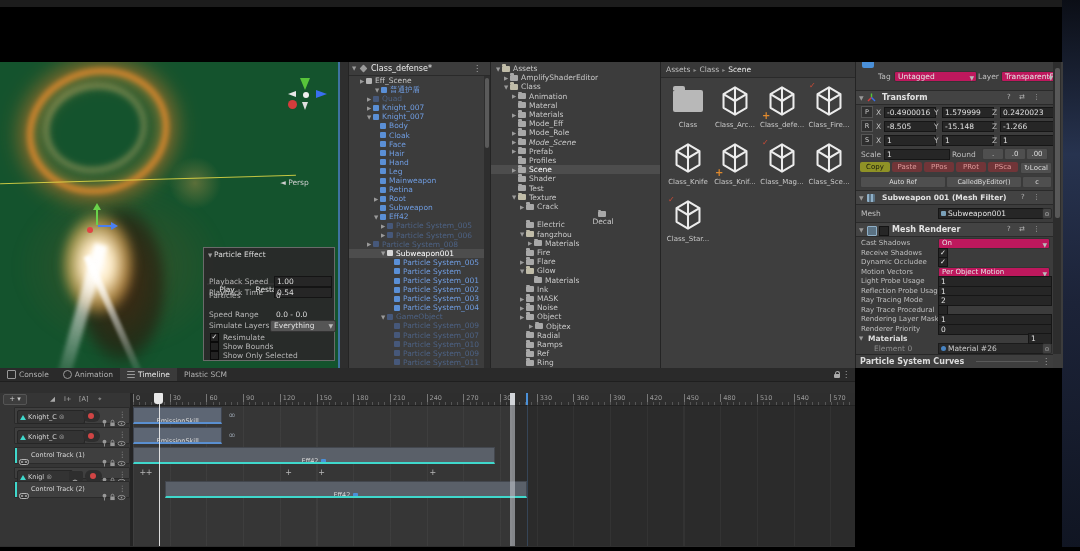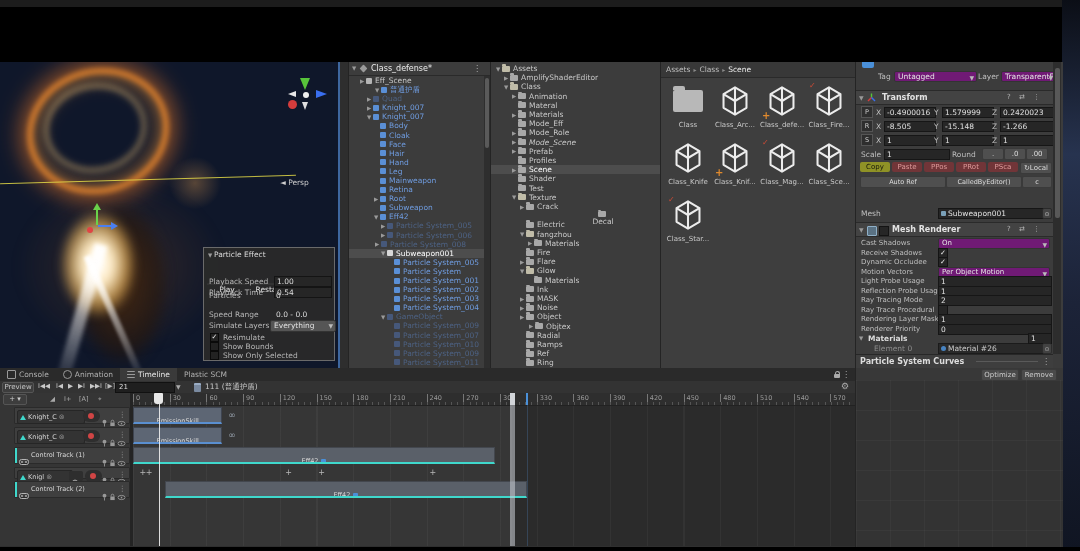--- a/index.html
+++ b/index.html
@@ -4,21 +4,21 @@
 <style>
   html,body{margin:0;padding:0;background:#000;}
   #app{position:relative;width:1080px;height:551px;background:#000;overflow:hidden;
        font-family:"DejaVu Sans",sans-serif;color:#ccc;-webkit-font-smoothing:antialiased;}
   .abs{position:absolute;}
   
   #top-strip{left:0;top:0;width:1080px;height:7px;background:#1c1c1c;}
   #desktop-edge{left:1062px;top:0;width:18px;height:551px;
      background:linear-gradient(180deg,#0b0e16 0%,#27334f 28%,#1c2档338 55%,#101522 100%);
      background:linear-gradient(180deg,#0b0e16 0%,#27334f 28%,#1c2338 55%,#101522 100%);}
-  #scene{left:0;top:62px;width:338px;height:306px;background:#0f172a;overflow:hidden;
+  #scene{left:0;top:62px;width:338px;height:306px;background:#14532d;overflow:hidden;
          border-right:2px solid rgba(74,124,189,.8);border-bottom:1px solid rgba(74,124,189,.6);}
   #divider1{left:340px;top:62px;width:8px;height:306px;background:#2e2e2e;}
   #hierarchy{left:348px;top:62px;width:142px;height:306px;background:#3c3c3c;border-left:1px solid #242424;overflow:hidden;}
   #project{left:490px;top:62px;width:170px;height:306px;background:#3c3c3c;border-left:1px solid #242424;overflow:hidden;}
   #assets{left:660px;top:62px;width:195px;height:306px;background:#3e3e3e;border-left:1px solid #242424;overflow:hidden;}
   #inspector{left:855px;top:62px;width:207px;height:306px;background:#3c3c3c;border-left:1px solid #242424;overflow:hidden;font-size:7.5px;}
   #inspector-lower{left:855px;top:368px;width:207px;height:179px;background:#383838;border-left:1px solid #242424;}
   #timeline{left:0;top:368px;width:855px;height:179px;background:#2f2f2f;overflow:hidden;}
   #bottom-strip{left:0;top:547px;width:1080px;height:4px;background:#000;}
   
@@ -78,21 +78,21 @@
   .gicon{position:relative;width:36px;height:36px;margin:0 auto;}
   .gfolder{position:absolute;left:3px;top:6px;width:30px;height:22px;background:#b8b8b8;border-radius:2px;}
   .gfolder:before{content:"";position:absolute;left:0;top:-4px;width:12px;height:4px;background:#b8b8b8;border-radius:2px 2px 0 0;}
   .glabel{font-size:7px;color:#c8c8c8;margin-top:1px;white-space:nowrap;}
   .badge{position:absolute;font-weight:bold;font-size:8px;line-height:8px;}
   .badge.check{left:-2px;top:-2px;color:#d04b35;}
   .badge.plus{left:-2px;bottom:0px;color:#e08a2d;font-size:10px;}
   
   .ilabel{position:absolute;color:#bfbfbf;}
   .ifield{position:absolute;background:#262626;border:1px solid #161616;color:#e0e0e0;line-height:9px;height:9px;padding:0 2px;white-space:nowrap;overflow:hidden;}
-  .idrop{position:absolute;background:#701a75;border:1px solid #333;border-radius:2px;color:#e4e4e4;line-height:9px;height:9px;padding:0 3px;white-space:nowrap;}
+  .idrop{position:absolute;background:#be185d;border:1px solid #333;border-radius:2px;color:#e4e4e4;line-height:9px;height:9px;padding:0 3px;white-space:nowrap;}
   .idrop i{position:absolute;right:2px;top:1px;font-style:normal;color:#bbb;font-size:6px;}
   .ihead{position:absolute;left:0;width:197px;height:13px;background:#434343;border-top:1px solid #2a2a2a;border-bottom:1px solid #2a2a2a;}
   .ihead .t{position:absolute;left:26px;top:2px;color:#e2e2e2;font-weight:bold;font-size:8px;}
   .ihead .fold{position:absolute;left:3px;top:3px;font-size:6px;color:#999;}
   .ihead .hicons{position:absolute;right:10px;top:2px;color:#b5b5b5;font-size:7px;letter-spacing:3px;}
   .chk{position:absolute;width:8px;height:8px;background:#262626;border:1px solid #141414;color:#e8e8e8;font-size:7px;line-height:8px;text-align:center;}
   .xbadge{position:absolute;width:10px;height:10px;background:#2e2e2e;border:1px solid #555;color:#ccc;font-size:6.5px;line-height:10px;text-align:center;}
   .abtn{position:absolute;height:10px;border-radius:2px;text-align:center;line-height:10px;font-size:7px;}
   .abtn.copy{background:#8f9226;color:#15150a;}
   .abtn.red{background:#713538;color:#dd9a9a;}
@@ -327,21 +327,21 @@
         <div class="hrow" style="top: 145.44px; padding-left: 30px;">
           <span class="tarrow">▶</span>
           <span class="hicon dim"></span>
           <span class="hlabel dim">Particle System_005</span>
         </div>
         <div class="hrow" style="top: 154.53px; padding-left: 30px;">
           <span class="tarrow">▶</span>
           <span class="hicon dim"></span>
           <span class="hlabel dim">Particle System_006</span>
         </div>
-        <div class="hrow" style="top: 163.62px; padding-left: 24px;">
+        <div class="hrow" style="top: 163.62px; padding-left: 16px;">
           <span class="tarrow">▶</span>
           <span class="hicon dim"></span>
           <span class="hlabel dim">Particle System_008</span>
         </div>
         <div class="hrow sel" style="top: 172.71px; padding-left: 30px;">
           <span class="tarrow">▼</span>
           <span class="hicon white"></span>
           <span class="hlabel white">Subweapon001</span>
         </div>
         <div class="hrow" style="top: 181.8px; padding-left: 37px;">
@@ -731,20 +731,26 @@
         <div class="abtn red" style="left: 100px; top: 100px; width: 30px;">PRot</div>
         <div class="abtn red" style="left: 132px; top: 100px; width: 30px;">PSca</div>
         <div class="abtn gray" style="left: 164px; top: 100px; width: 30px;">↻Local</div>
       </div>
     <div id="ref-btns">
         <div class="abtn gray" style="left: 4px; top: 114px; width: 84px; font-size: 6.5px;">Auto Ref</div>
         <div class="abtn gray" style="left: 90px; top: 114px; width: 74px; font-size: 6.5px;">CalledByEditor()</div>
         <div class="abtn gray" style="left: 166px; top: 114px; width: 28px; font-size: 6.5px;">c</div>
       </div>
 
+    <div class="ihead" style="top:128px;">
+      <span class="fold">▼</span>
+      <span style="position:absolute;left:11px;top:3px;width:8px;height:8px;background:repeating-linear-gradient(90deg,#8fb0c8 0 2px,#5a7284 2px 4px);border-radius:1px;"></span>
+      <span class="t" style="font-size:7.5px;">Subweapon 001 (Mesh Filter)</span>
+      <span class="hicons">? ⋮</span>
+    </div>
     <div class="ilabel" style="left:5px;top:147px;">Mesh</div>
     <div class="ifield" style="left:82px;top:146px;width:100px;"><span style="display:inline-block;width:5px;height:5px;background:#7aa0b8;border-radius:1px;margin-right:2px;"></span><span>Subweapon001</span></div>
     <div style="position:absolute;left:186px;top:146px;width:8px;height:9px;background:#444;border:1px solid #2a2a2a;color:#bbb;font-size:6px;text-align:center;line-height:9px;border-radius:2px;">⊙</div>
 
     <div class="ihead" style="top:160px;">
       <span class="fold">▼</span>
       <span style="position:absolute;left:11px;top:3px;width:8px;height:8px;background:#5a7284;border:1px solid #8fb0c8;border-radius:1px;"></span>
       <span class="chk" style="left:23px;top:3px;"></span>
       <span class="t" style="left:36px;">Mesh Renderer</span>
       <span class="hicons">? ⇄ ⋮</span>
@@ -805,25 +811,20 @@
     <div id="psc-bar">
       <span style="position:absolute;left:4px;top:2px;font-weight:bold;font-size:8px;color:#ddd;white-space:nowrap;">Particle System Curves</span>
       <span style="position:absolute;left:120px;top:6px;width:62px;height:1px;background:#5a5a5a;"></span>
       <span style="position:absolute;right:3px;top:2px;color:#aaa;font-size:8px;">⋮</span>
     </div>
     <div id="insp-scroll">
         <div id="insp-thumb"></div>
       </div>
   </div>
 
-  <div class="abs" id="inspector-lower">
-    <div class="lowbtn" style="right:44px;width:36px;" id="opt-btn">Optimize</div>
-    <div class="lowbtn" style="right:6px;width:34px;" id="rem-btn">Remove</div>
-    <div id="curve-area"></div>
-  </div>
 
   <div class="abs" id="timeline">
     <div id="tl-tabs">
         <div class="tab">
           <span class="tabicon console"></span>
           <span>Console</span>
         </div>
         <div class="tab">
           <span class="tabicon clock"></span>
           <span>Animation</span>
@@ -832,34 +833,20 @@
           <span class="tabicon lines"></span>
           <span>Timeline</span>
         </div>
         <div class="tab">
           <span>Plastic SCM</span>
         </div>
       </div>
     <span style="position:absolute;right:14px;top:3px;" class="lockico"></span>
     <span style="position:absolute;right:5px;top:2px;color:#aaa;font-size:8px;">⋮</span>
 
-    <div id="tl-toolbar">
-      <div id="preview-btn">Preview</div>
-      <span class="transport" style="left:38px;">Ι◀◀</span>
-      <span class="transport" style="left:56px;">Ι◀</span>
-      <span class="transport" style="left:68px;">▶</span>
-      <span class="transport" style="left:78px;">▶Ι</span>
-      <span class="transport" style="left:90px;">▶▶Ι</span>
-      <span class="transport" style="left:105px;color:#bbb;">[▶]</span>
-      <div id="frame-field">21</div>
-      <span id="frame-caret">▼</span>
-      <div id="bind-cube"></div>
-      <div id="bind-label">111 (普通护盾)</div>
-      <span id="tl-gear">⚙</span>
-    </div>
 
     <div id="tl-leftcol"></div>
     <div id="tracks-bg"></div>
     <div id="tl-divider"></div>
     <div id="active-zone"></div>
     <div id="gridlines"></div>
     <div id="ruler">
         <div id="ruler-minor"></div>
         <span class="rtick" style="left: 0px;">0</span>
         <span class="rtick" style="left: 36.7px;">30</span>

